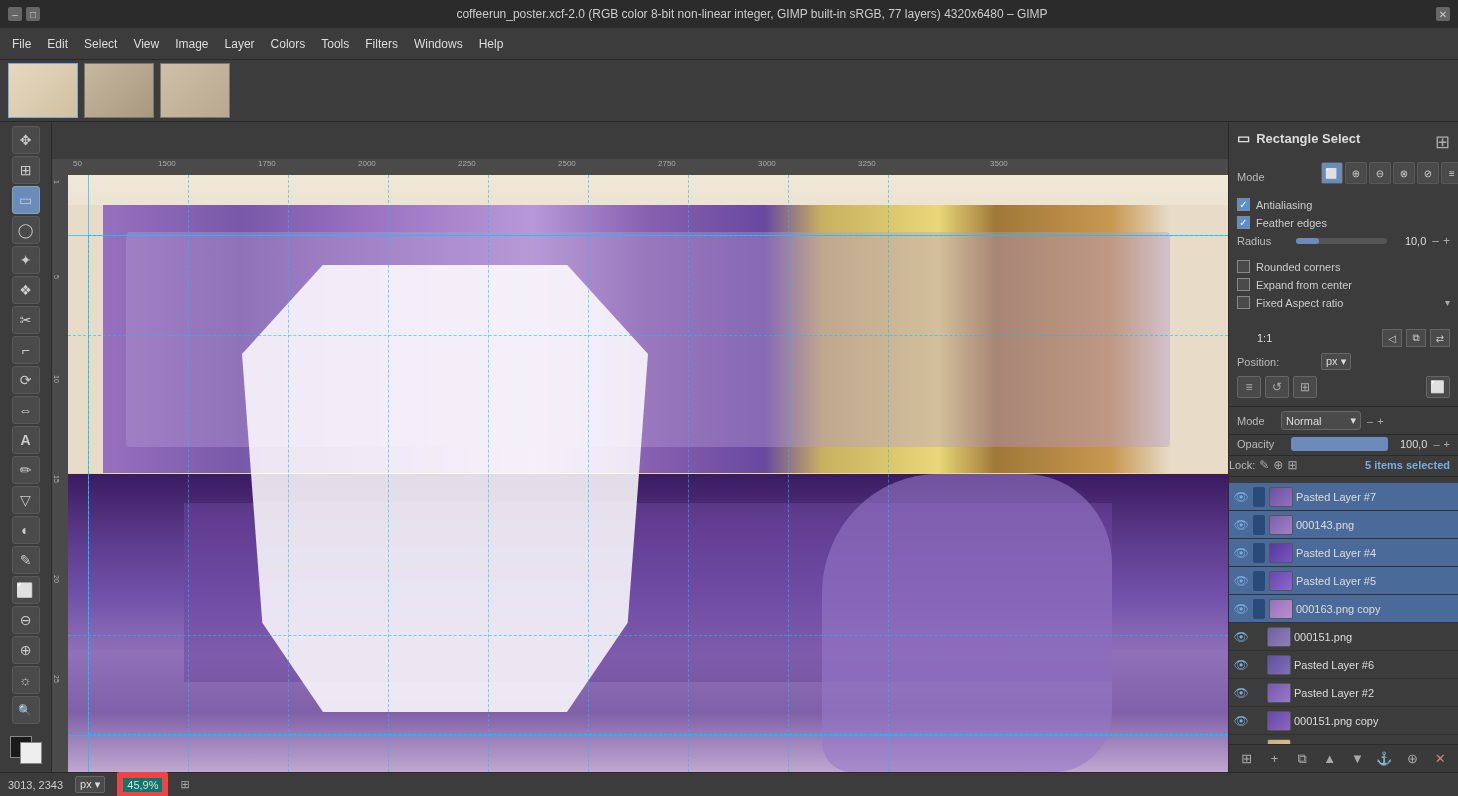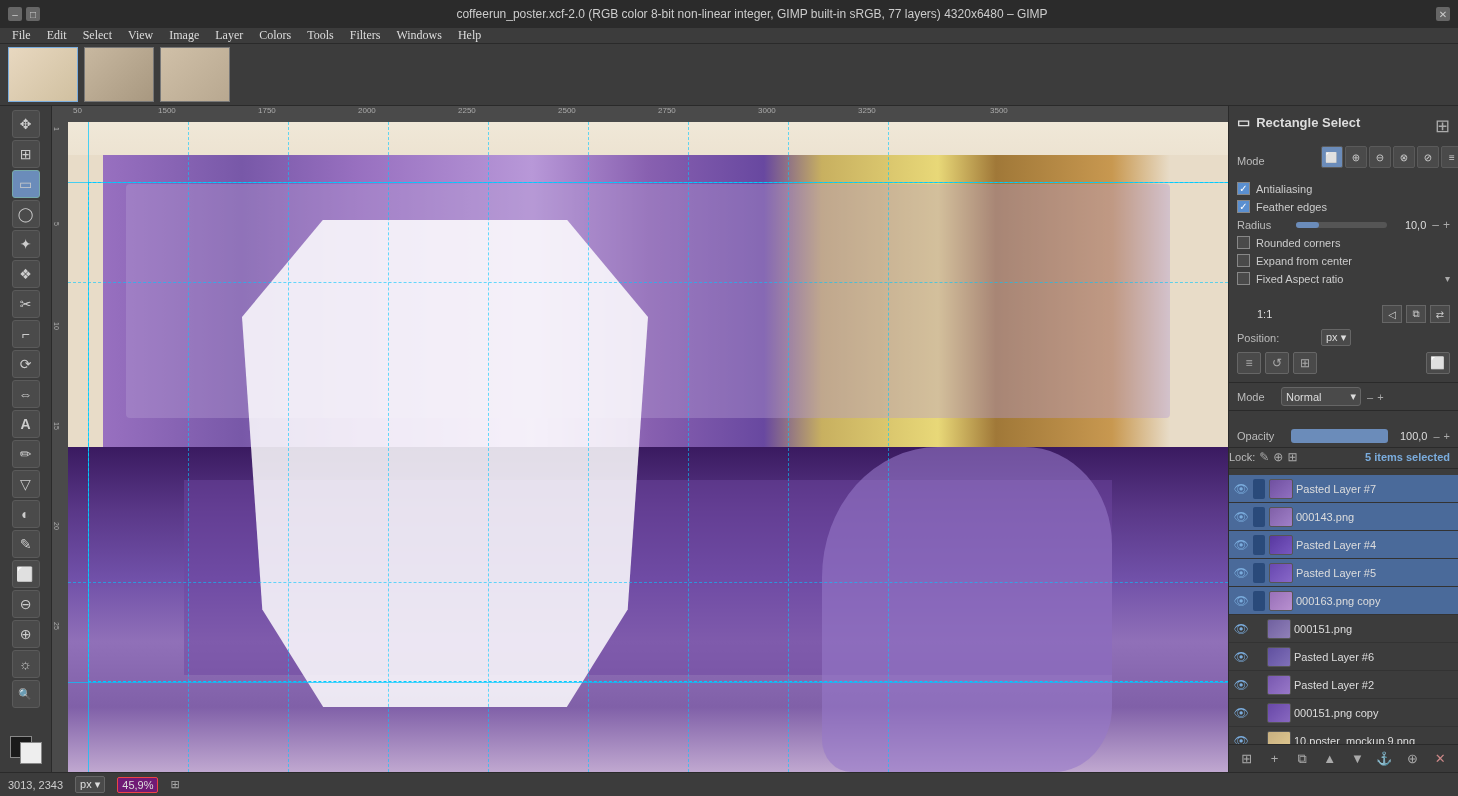--- a/index.html
+++ b/index.html
@@ -40,27 +40,26 @@
       background: #666;
       border-radius: 2px;
       cursor: pointer;
       display: flex; align-items: center; justify-content: center;
       font-size: 10px; color: #ccc;
     }
 
     
     #menu-bar {
       background: #3c3c3c;
-      height: 16px;
+      height: 32px;
       display: flex;
       align-items: center;
       padding: 0 4px;
       flex-shrink: 0;
       border-bottom: 1px solid #2a2a2a;
-      font-family: Liberation Serif, serif;
     }
     .menu-item {
       padding: 2px 8px;
       cursor: pointer;
       border-radius: 3px;
       color: #ddd;
       font-size: 12px;
     }
 
     
@@ -94,20 +93,21 @@
       color: #ccc;
     }
     .tool-btn.active { background: #6b8cba; border-color: #7aa; }
 
     
     #canvas-area {
       flex: 1;
       background: #f97316;
       position: relative;
       overflow: hidden;
+      margin-top: 37px;
     }
     #ruler-corner {
       position: absolute; top: 0; left: 0;
       width: 16px; height: 16px;
       background: #4a4a4a;
     }
     .ruler-mark {
       position: absolute;
       color: #aaa;
       font-size: 8px;
@@ -253,21 +253,21 @@
       background: #4a4a4a;
       border: 1px solid #5a5a5a;
       display: flex; align-items: center; justify-content: center;
       cursor: pointer; font-size: 10px; color: #ccc;
       border-radius: 2px;
     }
     .mode-icon-btn.active { background: #6b8cba; }
 
     
     .slider-row {
-      display: flex; align-items: center; gap: 4px; margin-bottom: 4px;
+      display: flex; align-items: center; gap: 4px; margin-bottom: 12px;
     }
     .slider-label { color: #bbb; font-size: 11px; min-width: 55px; }
     .slider-track {
       flex: 1;
       height: 6px;
       background: #555;
       border-radius: 3px;
       position: relative;
     }
     .slider-fill {
@@ -366,21 +366,20 @@
       background: #4a4a4a; border: 1px solid #666;
       color: #ddd; font-size: 11px; padding: 2px 4px;
       border-radius: 3px; cursor: pointer;
       display: flex; align-items: center; justify-content: space-between;
       min-width: 80px;
     }
     .opacity-row {
       display: flex; align-items: center; gap: 4px;
       padding: 2px 8px 4px 8px;
       border-bottom: 1px solid #2a2a2a;
-      margin-top: 16px;
     }
 
     
     #layers-toolbar {
       height: 28px;
       background: #3a3a3a;
       border-top: 1px solid #2a2a2a;
       display: flex; align-items: center; justify-content: space-around;
       padding: 0 4px;
     }
@@ -780,17 +779,17 @@
 </div>
 
 <div id="status-bar">
   <div class="status-item">
     <span>3013, 2343</span>
   </div>
   <div style="background:#4a4a4a;border:1px solid #666;padding:1px 4px;border-radius:2px;cursor:pointer;font-size:11px;color:#ddd;">
     <span>px</span>
     <span> ▾</span>
   </div>
-  <div style="background:#701a75;border:1px solid #ef4444;padding:1px 4px;border-radius:2px;cursor:pointer;font-size:11px;color:#ddd;">
+  <div style="background:#0f766e;border:6px solid #ef4444;padding:1px 4px;border-radius:2px;cursor:pointer;font-size:11px;color:#ddd;">
     <span>45,9%</span>
   </div>
   <div style="font-size:11px;color:#aaa;cursor:pointer;">⊞</div>
 </div>
 
 </body></html>

